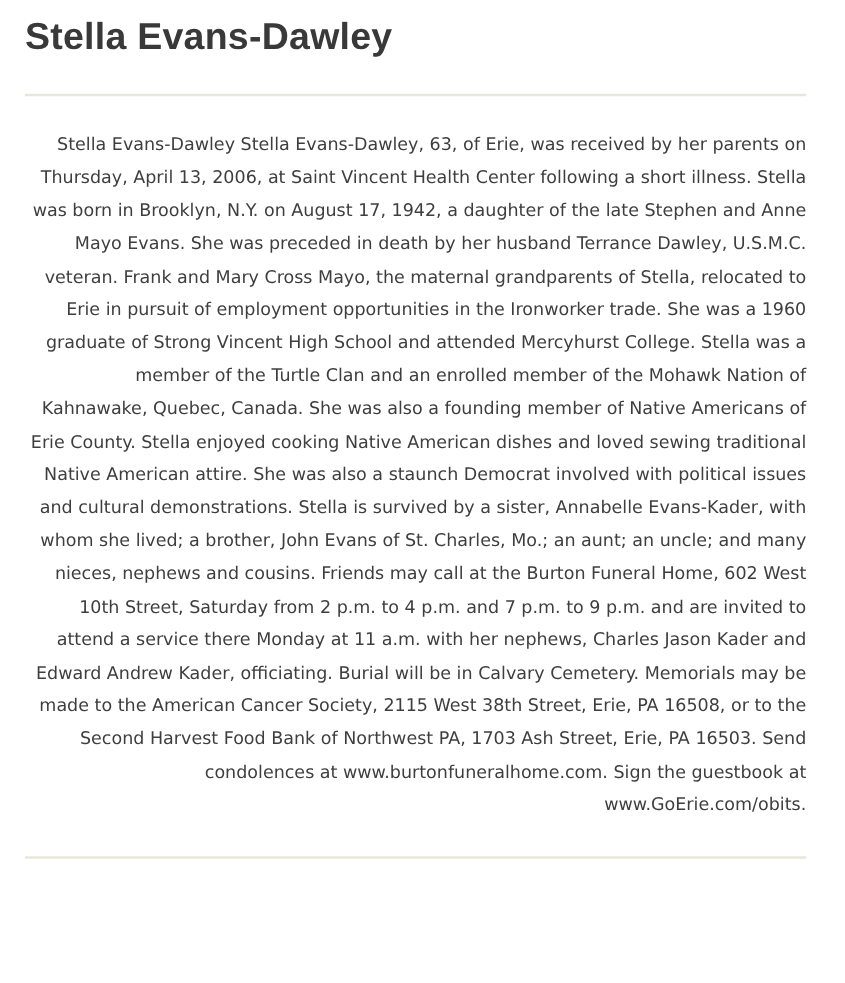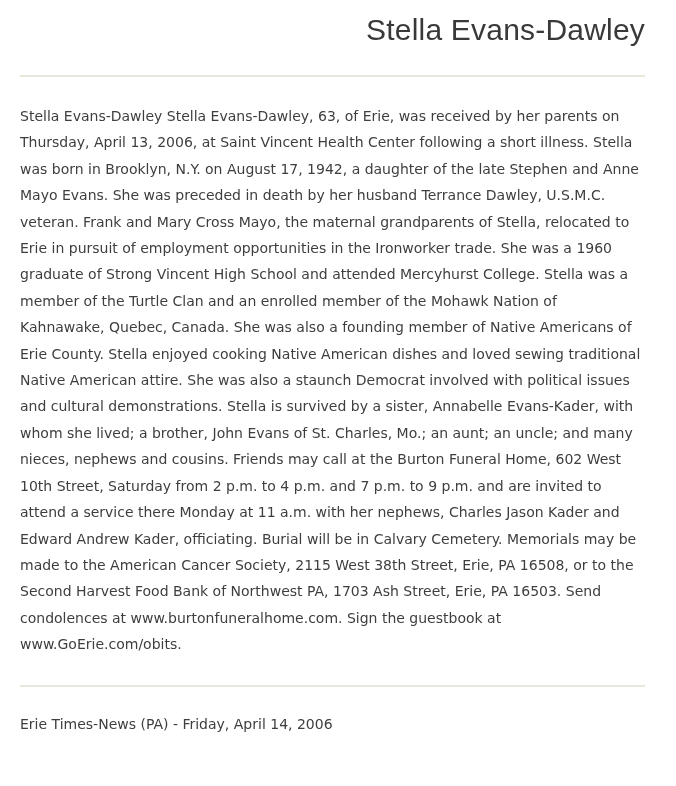--- a/index.html
+++ b/index.html
@@ -13,45 +13,45 @@
     box-sizing: border-box;
     font-family: "DejaVu Sans", sans-serif;
   }
   .page {
     width: 625px;
     padding: 12px 0 0 20px;
   }
   .page-title {
     margin: 0;
     font-family: "Liberation Sans", sans-serif;
-    font-weight: 400;
+    font-weight: 700;
     font-size: 30px;
     line-height: 36px;
     color: #393939;
     letter-spacing: 0.2px;
-    text-align: right;
   }
   .divider {
     border: 0;
     border-top: 2px solid #e9e6db;
     margin: 27px 0 0 0;
     width: 625px;
   }
   .location-line {
     margin-top: 28px;
     font-size: 14px;
     line-height: 20px;
     color: #3e3e3e;
   }
   .obituary-body {
     margin: 26px 0 0 0;
     font-size: 14px;
     line-height: 26.4px;
     color: #3e3e3e;
     width: 625px;
+    text-align: right;
   }
   .source-line {
     margin: 27px 0 28px 0;
     font-size: 14px;
     line-height: 20px;
     color: #3e3e3e;
   }
 </style>
 </head>
 <body>
@@ -59,14 +59,13 @@
 <div class="page">
   <h1 class="page-title">Stella Evans-Dawley</h1>
 
   <hr class="divider">
 
 
   <p class="obituary-body">Stella Evans-Dawley Stella Evans-Dawley, 63, of Erie, was received by her parents on Thursday, April 13, 2006, at Saint Vincent Health Center following a short illness. Stella was born in Brooklyn, N.Y. on August 17, 1942, a daughter of the late Stephen and Anne Mayo Evans. She was preceded in death by her husband Terrance Dawley, U.S.M.C. veteran. Frank and Mary Cross Mayo, the maternal grandparents of Stella, relocated to Erie in pursuit of employment opportunities in the Ironworker trade. She was a 1960 graduate of Strong Vincent High School and attended Mercyhurst College. Stella was a member of the Turtle Clan and an enrolled member of the Mohawk Nation of Kahnawake, Quebec, Canada. She was also a founding member of Native Americans of Erie County. Stella enjoyed cooking Native American dishes and loved sewing traditional Native American attire. She was also a staunch Democrat involved with political issues and cultural demonstrations. Stella is survived by a sister, Annabelle Evans-Kader, with whom she lived; a brother, John Evans of St. Charles, Mo.; an aunt; an uncle; and many nieces, nephews and cousins. Friends may call at the Burton Funeral Home, 602 West 10th Street, Saturday from 2 p.m. to 4 p.m. and 7 p.m. to 9 p.m. and are invited to attend a service there Monday at 11 a.m. with her nephews, Charles Jason Kader and Edward Andrew Kader, officiating. Burial will be in Calvary Cemetery. Memorials may be made to the American Cancer Society, 2115 West 38th Street, Erie, PA 16508, or to the Second Harvest Food Bank of Northwest PA, 1703 Ash Street, Erie, PA 16503. Send condolences at www.burtonfuneralhome.com. Sign the guestbook at www.GoErie.com/obits.</p>
 
   <hr class="divider">
 
-  <div class="source-line">Erie Times-News (PA) - Friday, April 14, 2006</div>
 </div>
 
 </body></html>

